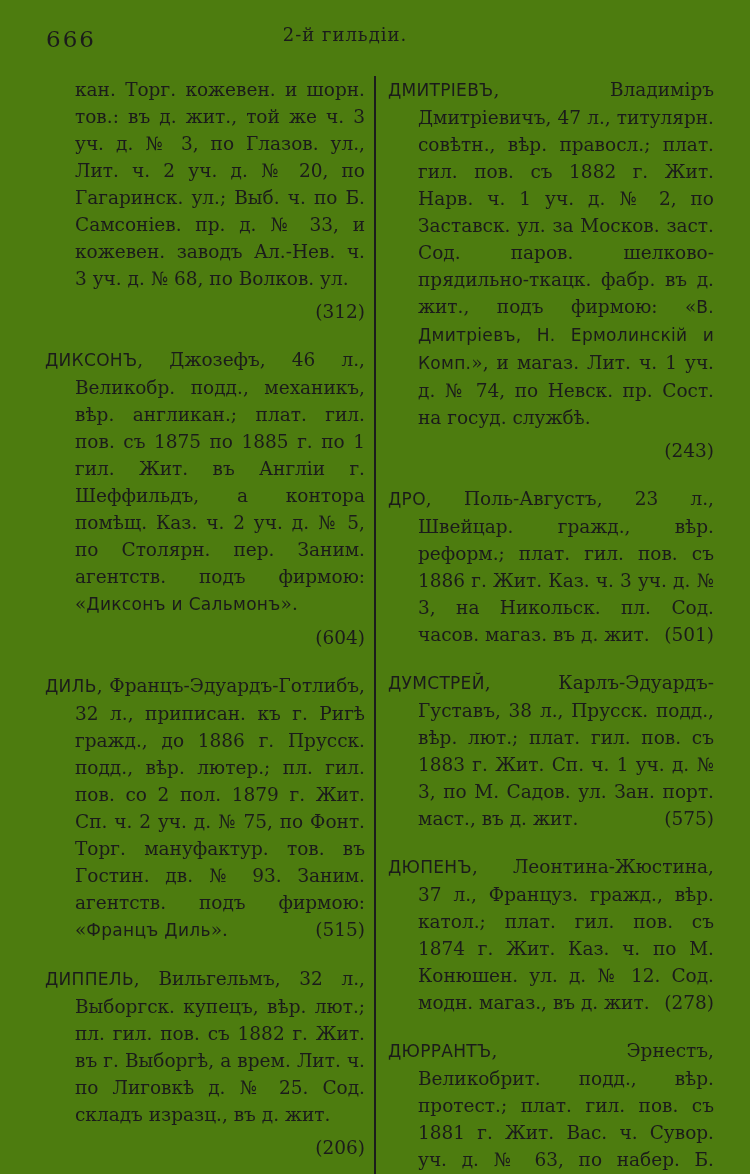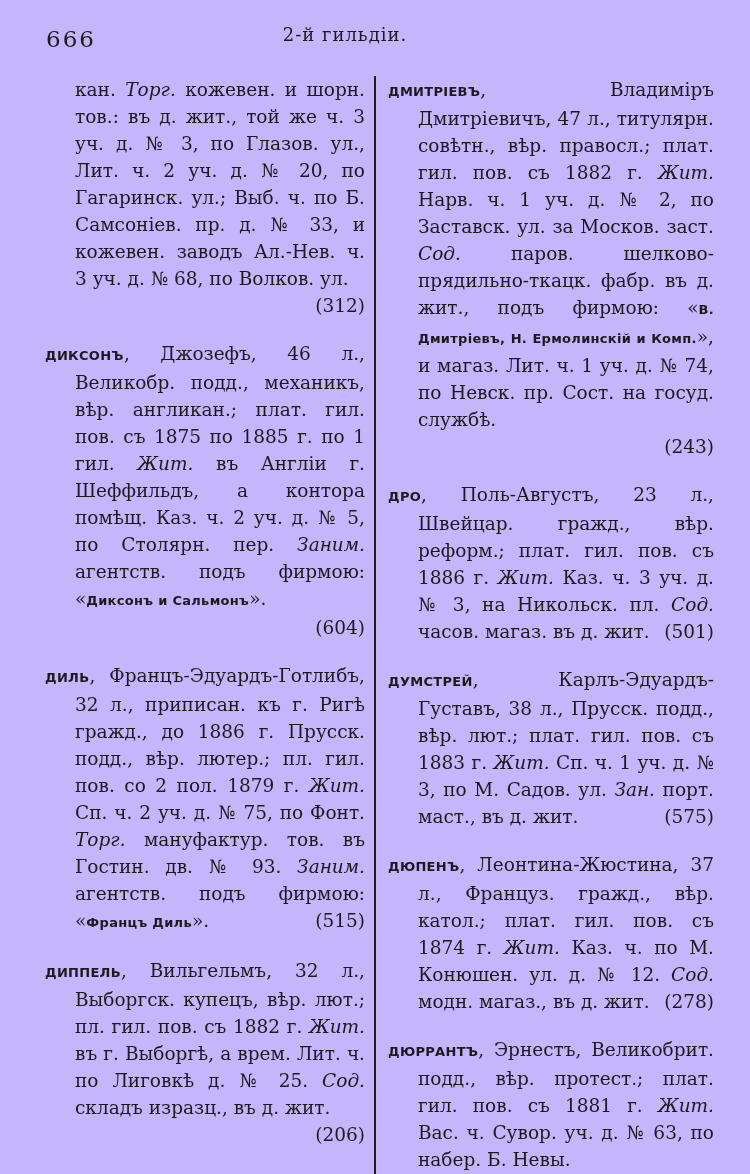--- a/index.html
+++ b/index.html
@@ -1,20 +1,20 @@
 <!DOCTYPE html>
 <html><head>
 <meta charset="utf-8">
 <style>
   html,body { margin:0; padding:0; background:#d8d6d0; }
   .page {
     position:relative;
     width:750px; height:1174px;
     margin:0 auto;
-    background:#c4b5fd;
+    background:#4d7c0f;
     color:#1b1b1b;
     font-family:"DejaVu Serif","Liberation Serif",serif;
     overflow:hidden;
   }
   .header { position:absolute; top:20px; left:0; width:100%; height:46px; }
   .pageno {
     position:absolute; left:46px; top:6px;
     font-size:23px; letter-spacing:2px;
   }
   .title {
@@ -37,27 +37,27 @@
     font-size:18.5px;
     line-height:27px;
     text-align:justify;
     padding-left:30px;
     text-indent:-30px;
   }
   .entry::after { content:""; display:block; clear:both; }
   .entry.cont { text-indent:0; }
   .bname {
     font-family:"DejaVu Sans","Liberation Sans",sans-serif;
-    font-weight:bold;
-    font-size:13px;
+    font-weight:normal;
+    font-size:17px;
     letter-spacing:0.3px;
   }
-  .ital { font-style:italic; }
+  .ital { }
   .ref-inline { float:right; }
-  .ref-own { display:block; text-align:right; }
+  .ref-own { display:block; text-align:right; margin-top:6px; }
 </style>
 </head>
 <body>
 
 <div class="page">
   <div class="header">
     <div class="pageno">666</div>
     <div class="title">2-й гильдіи.</div>
   </div>
   <div class="columns">

